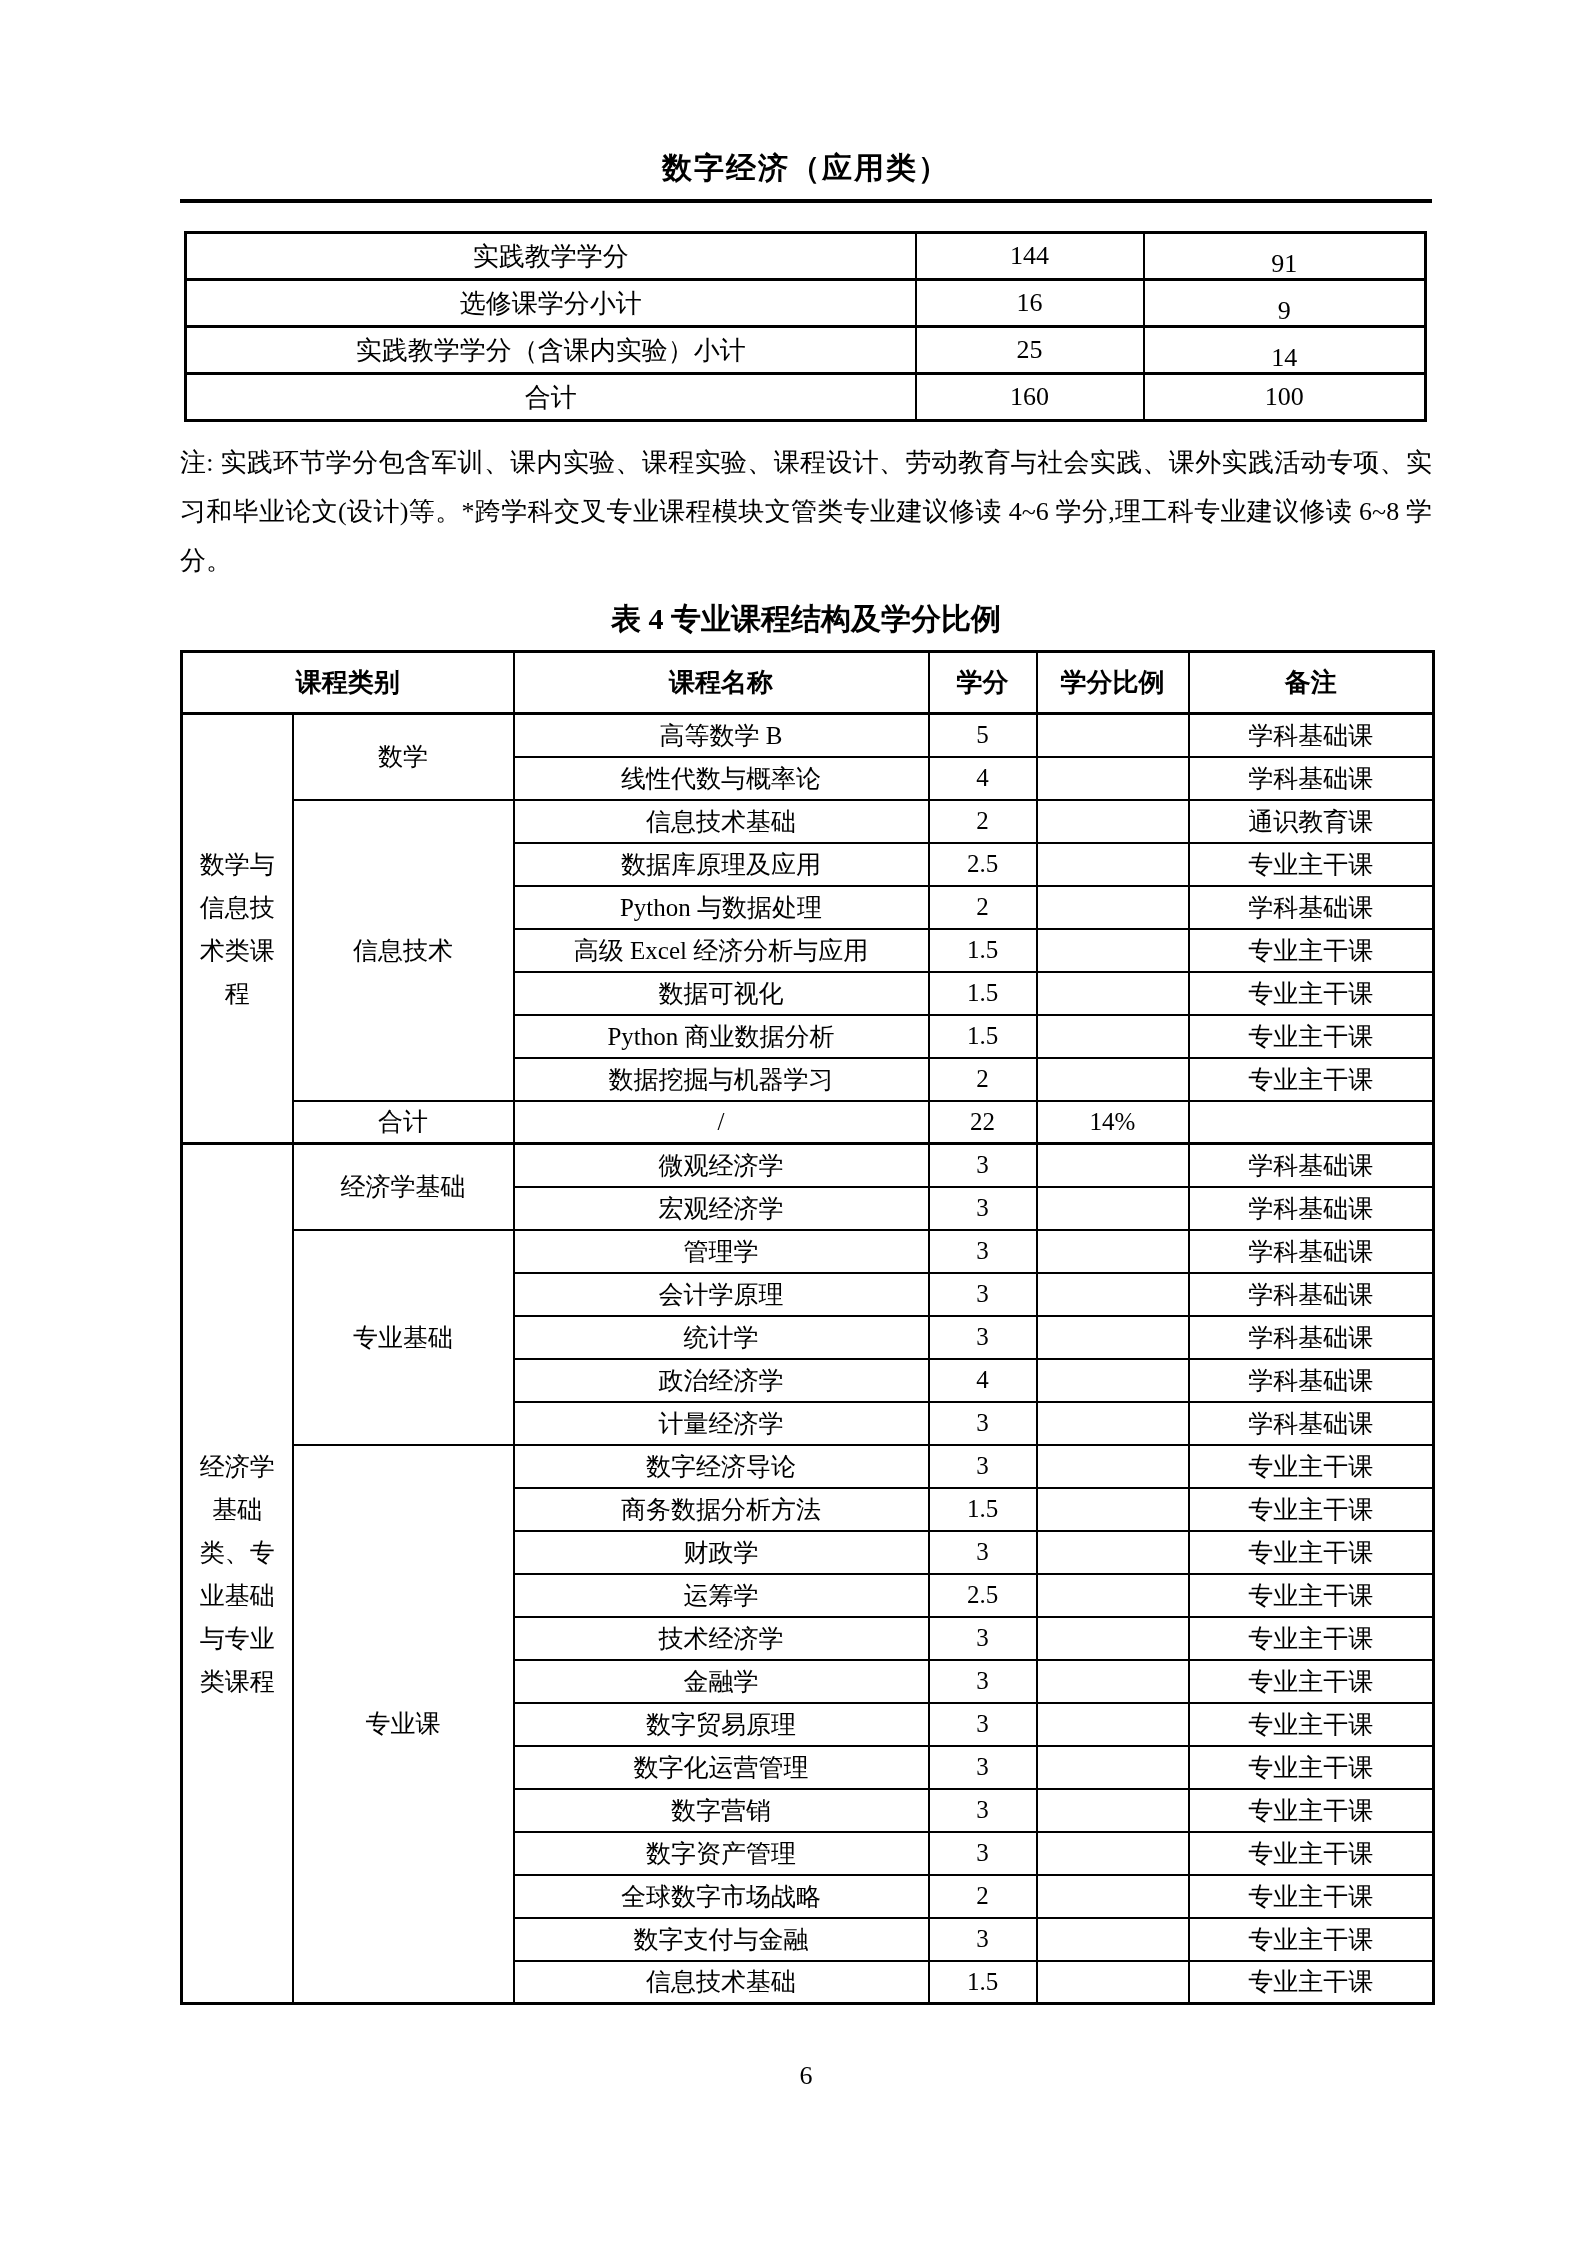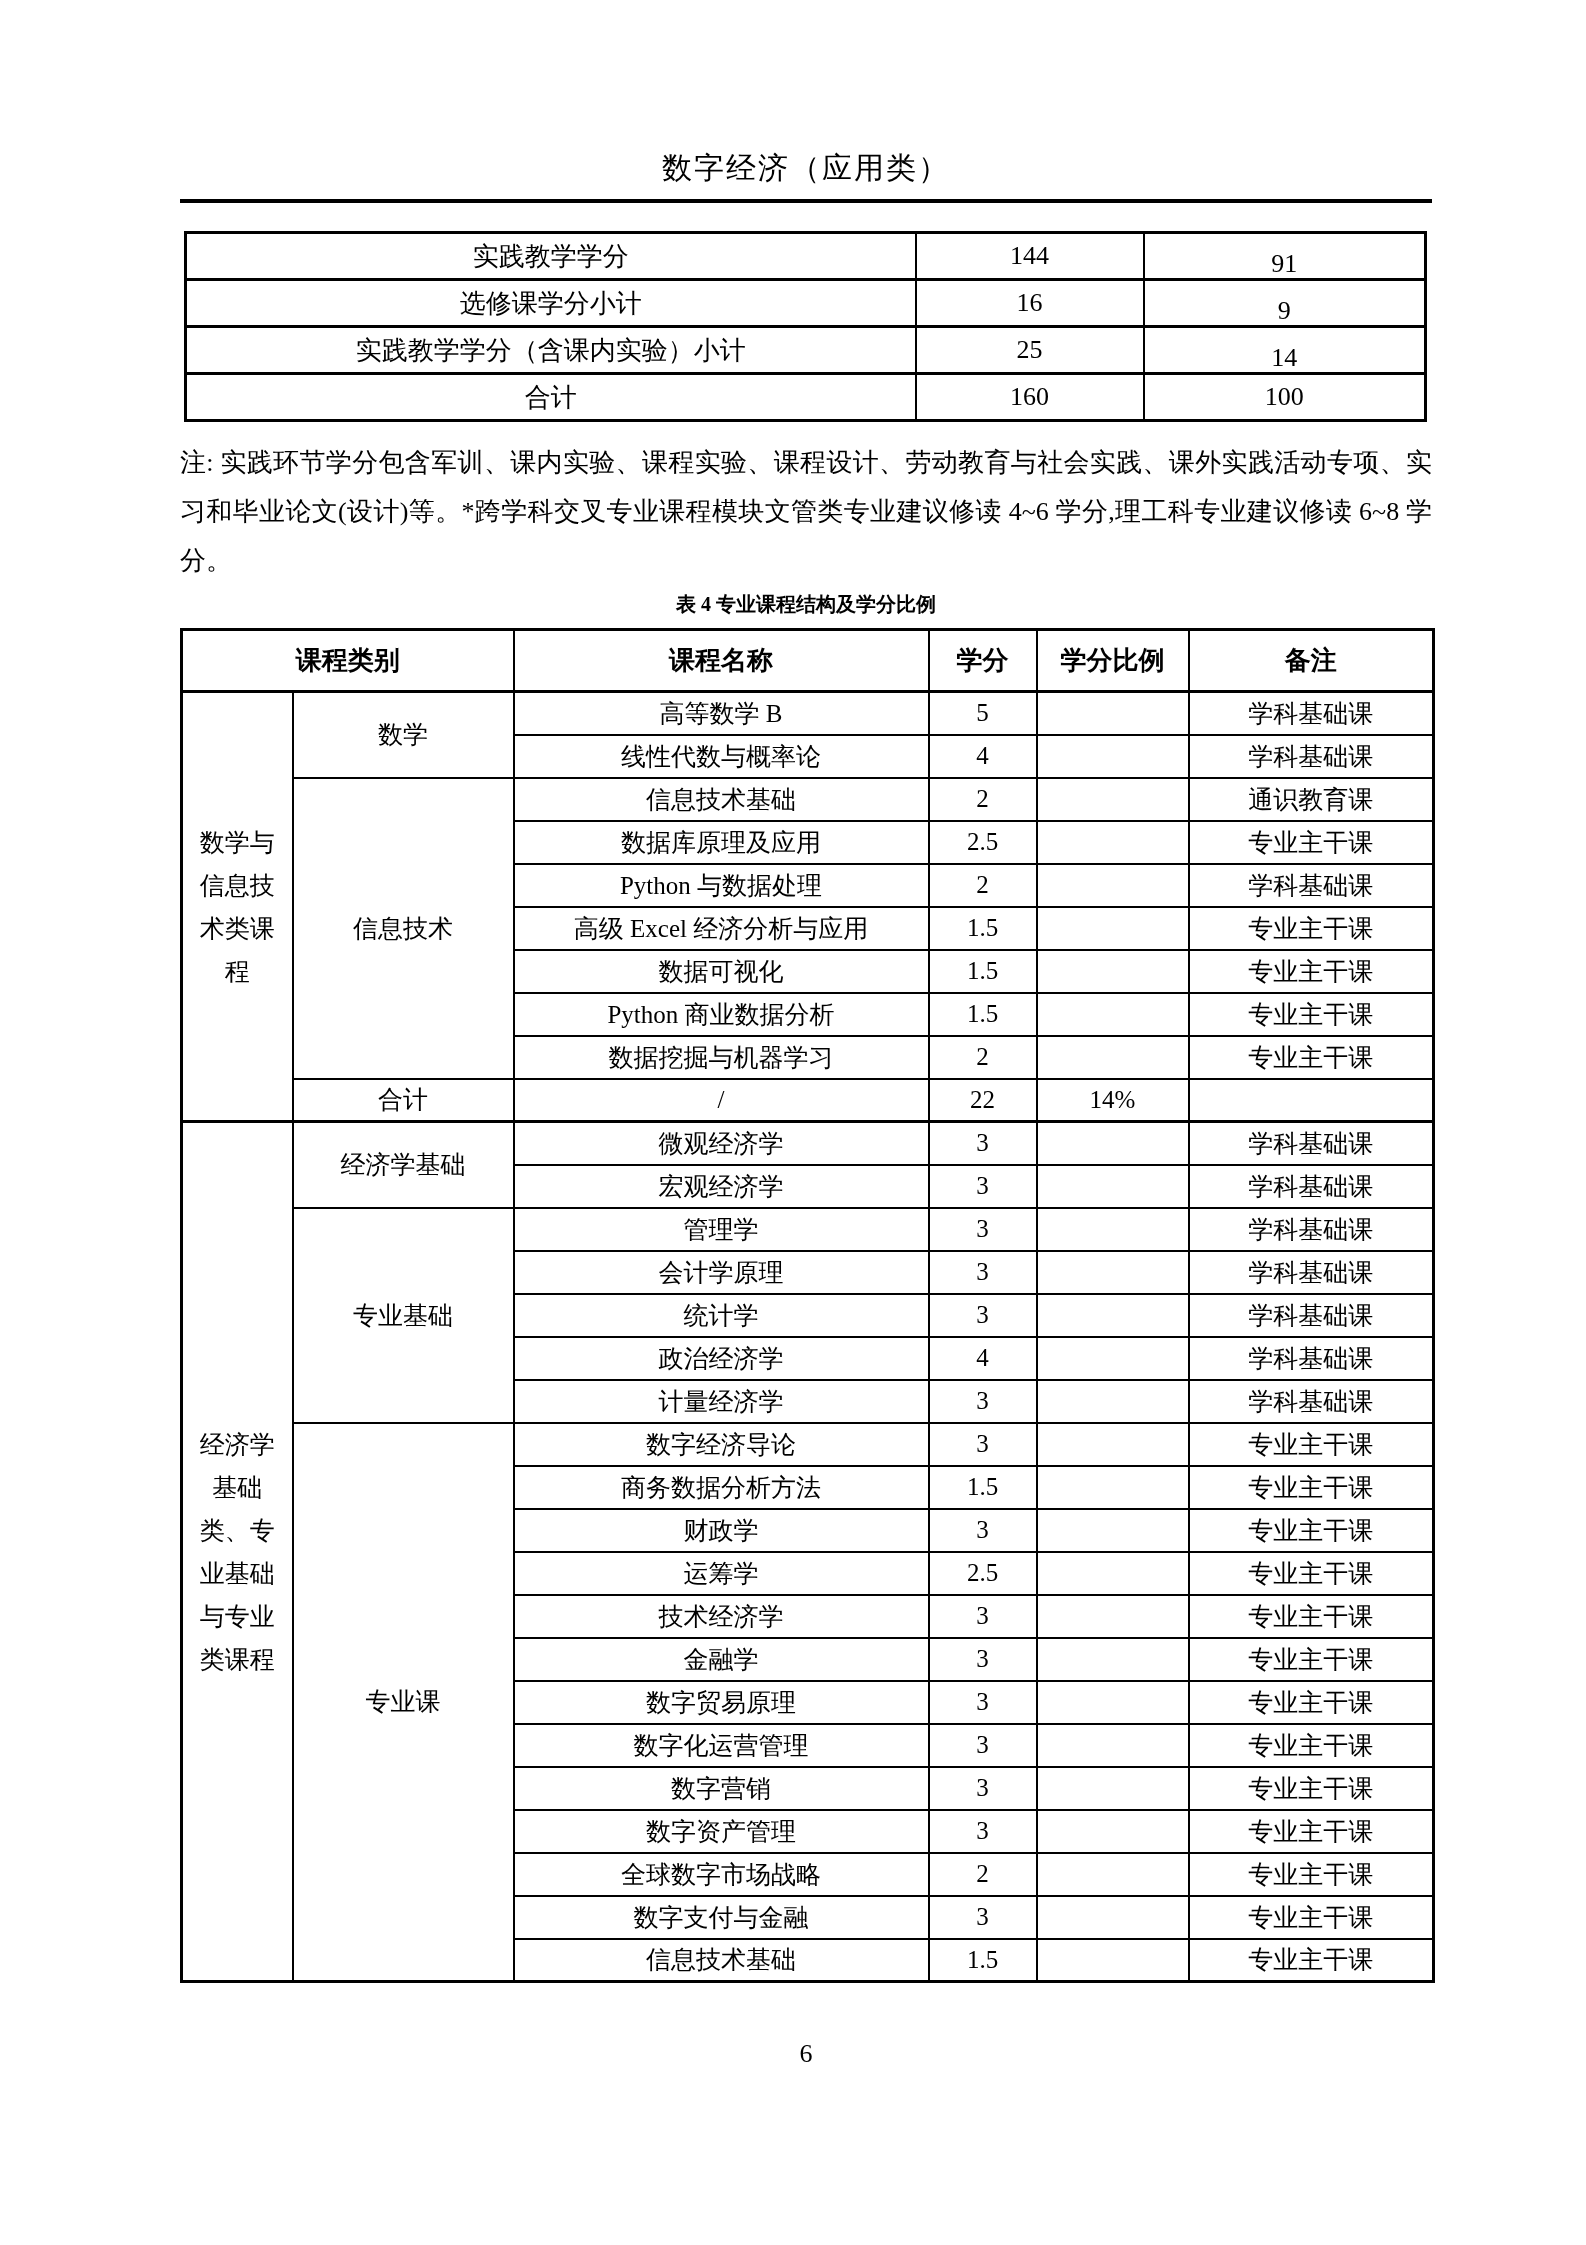--- a/index.html
+++ b/index.html
@@ -10,21 +10,21 @@
     color:#000000;
     font-family:"Liberation Serif","DejaVu Serif",serif;
     overflow:hidden;
   }
   .content { position:absolute; left:180px; top:0; width:1252px; }
 
   .doc-title {
     margin-top:148px;
     text-align:center;
     font-size:30px;
-    font-weight:normal;
+    font-weight:bold;
     letter-spacing:2px;
   }
   .title-rule { margin-top:10px; height:4px; background:#000; width:100%; }
 
   
   table.sum {
     margin-top:28px; margin-left:4px;
     border-collapse:collapse; table-layout:fixed;
     width:1240px;
     border:3px solid #000;
@@ -43,23 +43,23 @@
   .note {
     margin-top:16px;
     font-size:26px;
     line-height:49px;
     text-align:justify;
     text-justify:inter-ideograph;
   }
 
   
   .t4-title {
-    margin-top:6px;
+    margin-top:14px;
     text-align:center;
-    font-size:20px;
+    font-size:30px;
     font-weight:bold;
   }
   table.t4 {
     margin-top:10px;
     border-collapse:collapse; table-layout:fixed;
     width:1252px;
     border:3px solid #000;
     padding-left:35px;
   }
   .t4 th, .t4 td {

